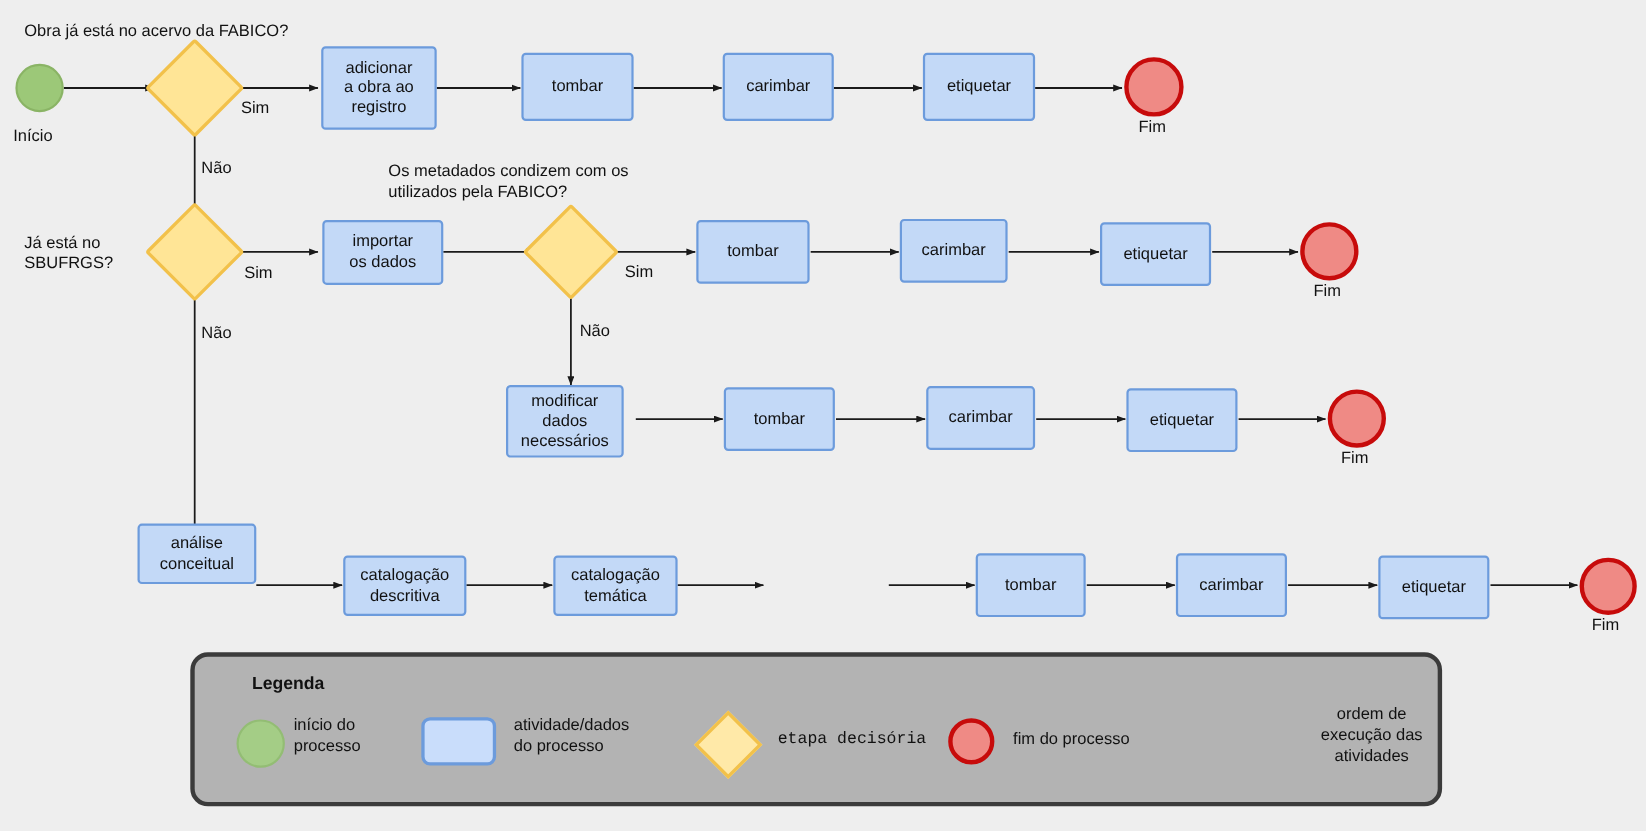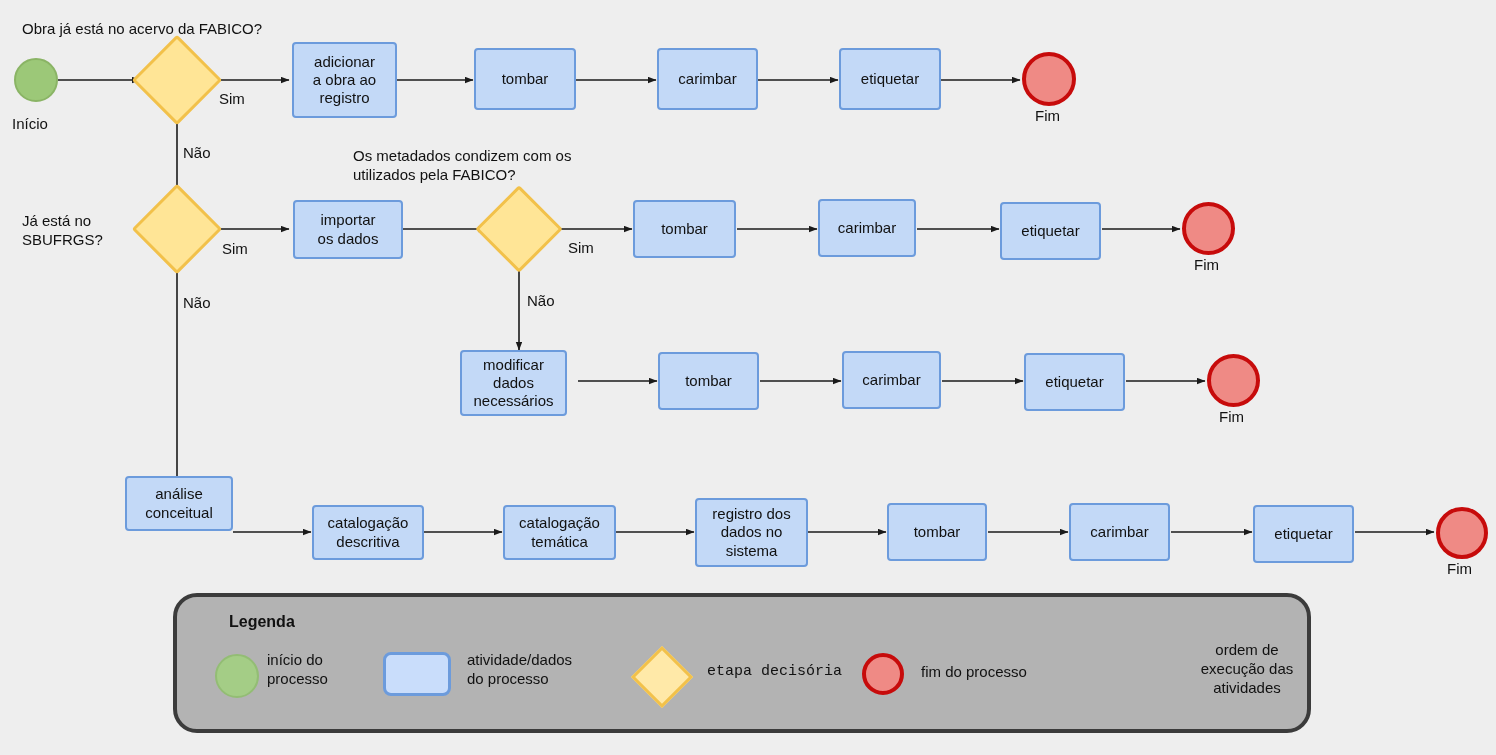--- a/index.html
+++ b/index.html
@@ -47,21 +47,21 @@
   
   .lbl{position:absolute;color:#111;font-size:15px;line-height:1.25;white-space:pre;}
   .lbl-c{position:absolute;color:#111;font-size:15px;line-height:1.25;text-align:left;}
 
   
   #legend{
     position:absolute;
     left:173px;top:593px;width:1138px;height:140px;
     background:#b3b3b3;
     border:4px solid #3b3b3b;
-    border-radius:24px;
+    border-radius:16px;
     box-sizing:border-box;
   }
   #legend-title{
     position:absolute;left:52px;top:16px;
     font-size:16px;font-weight:bold;color:#111;
   }
   .lg-item{position:absolute;}
   .lg-text{position:absolute;font-size:15px;line-height:1.25;color:#111;}
   .lg-circle-start{width:40px;height:40px;border-radius:50%;background:#a4cd86;border:2px solid #93bd74;}
   .lg-box{width:68px;height:44px;background:#c9ddfb;border:3px solid #6c9bdc;border-radius:8px;box-sizing:border-box;}
@@ -165,23 +165,20 @@
   <div class="node proc" style="left:1024px;top:353px;width:101px;height:58px;">etiquetar</div>
   <div class="node end-circle" style="left:1207px;top:354px;width:53px;height:53px;"></div>
   <div class="lbl" style="left:1219px;top:408px;">Fim</div>
 
   <div class="node proc" style="left:125px;top:476px;width:108px;height:55px;white-space:pre-line;">análise
 conceitual</div>
   <div class="node proc" style="left:312px;top:505px;width:112px;height:55px;white-space:pre-line;">catalogação
 descritiva</div>
   <div class="node proc" style="left:503px;top:505px;width:113px;height:55px;white-space:pre-line;">catalogação
 temática</div>
-  <div class="node proc" style="left:695px;top:498px;width:113px;height:69px;white-space:pre-line;">registro dos
-dados no
-sistema</div>
   <div class="node proc" style="left:887px;top:503px;width:100px;height:58px;">tombar</div>
   <div class="node proc" style="left:1069px;top:503px;width:101px;height:58px;">carimbar</div>
   <div class="node proc" style="left:1253px;top:505px;width:101px;height:58px;">etiquetar</div>
   <div class="node end-circle" style="left:1436px;top:507px;width:52px;height:52px;"></div>
   <div class="lbl" style="left:1447px;top:560px;">Fim</div>
 
   <div id="legend">
     <div id="legend-title">Legenda</div>
 
     <div class="lg-item lg-circle-start" style="left:38px;top:57px;"></div>

